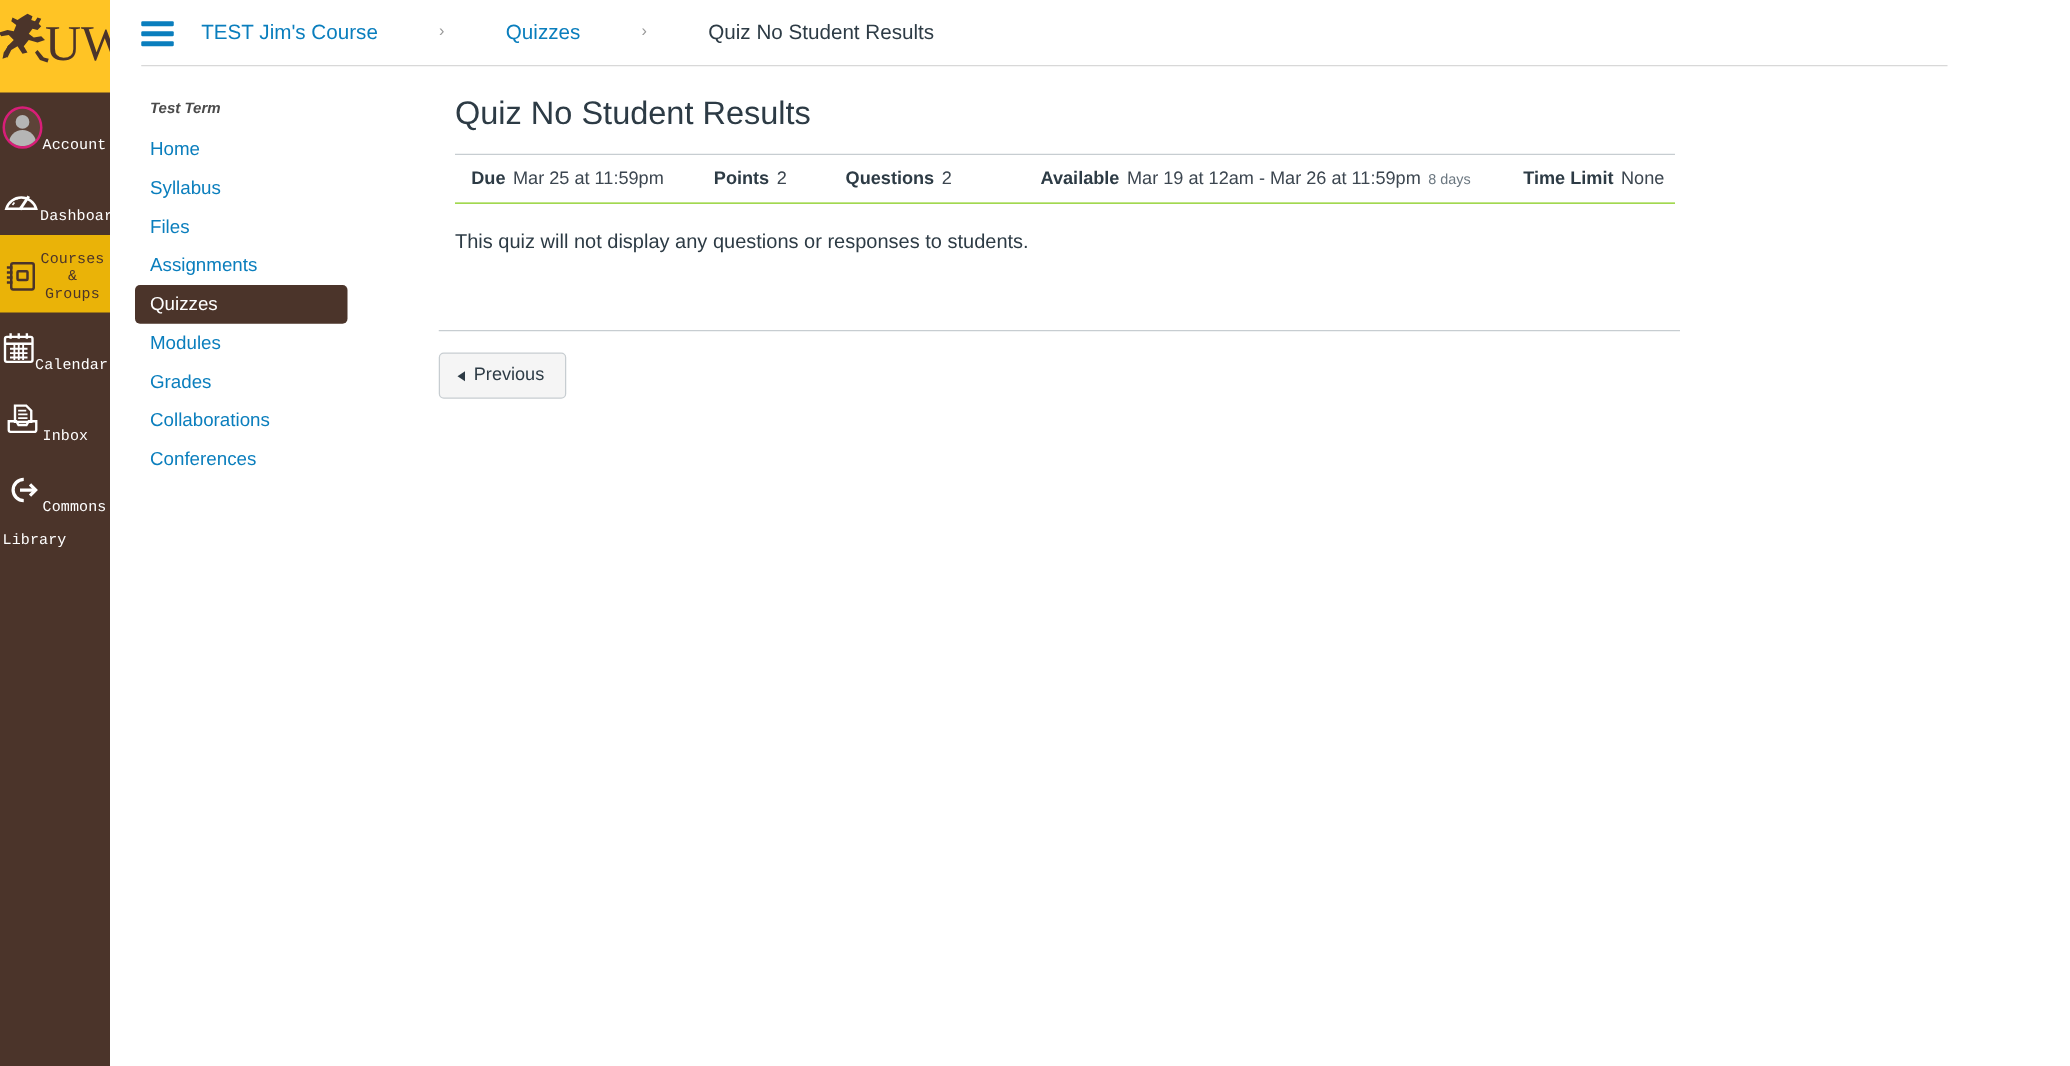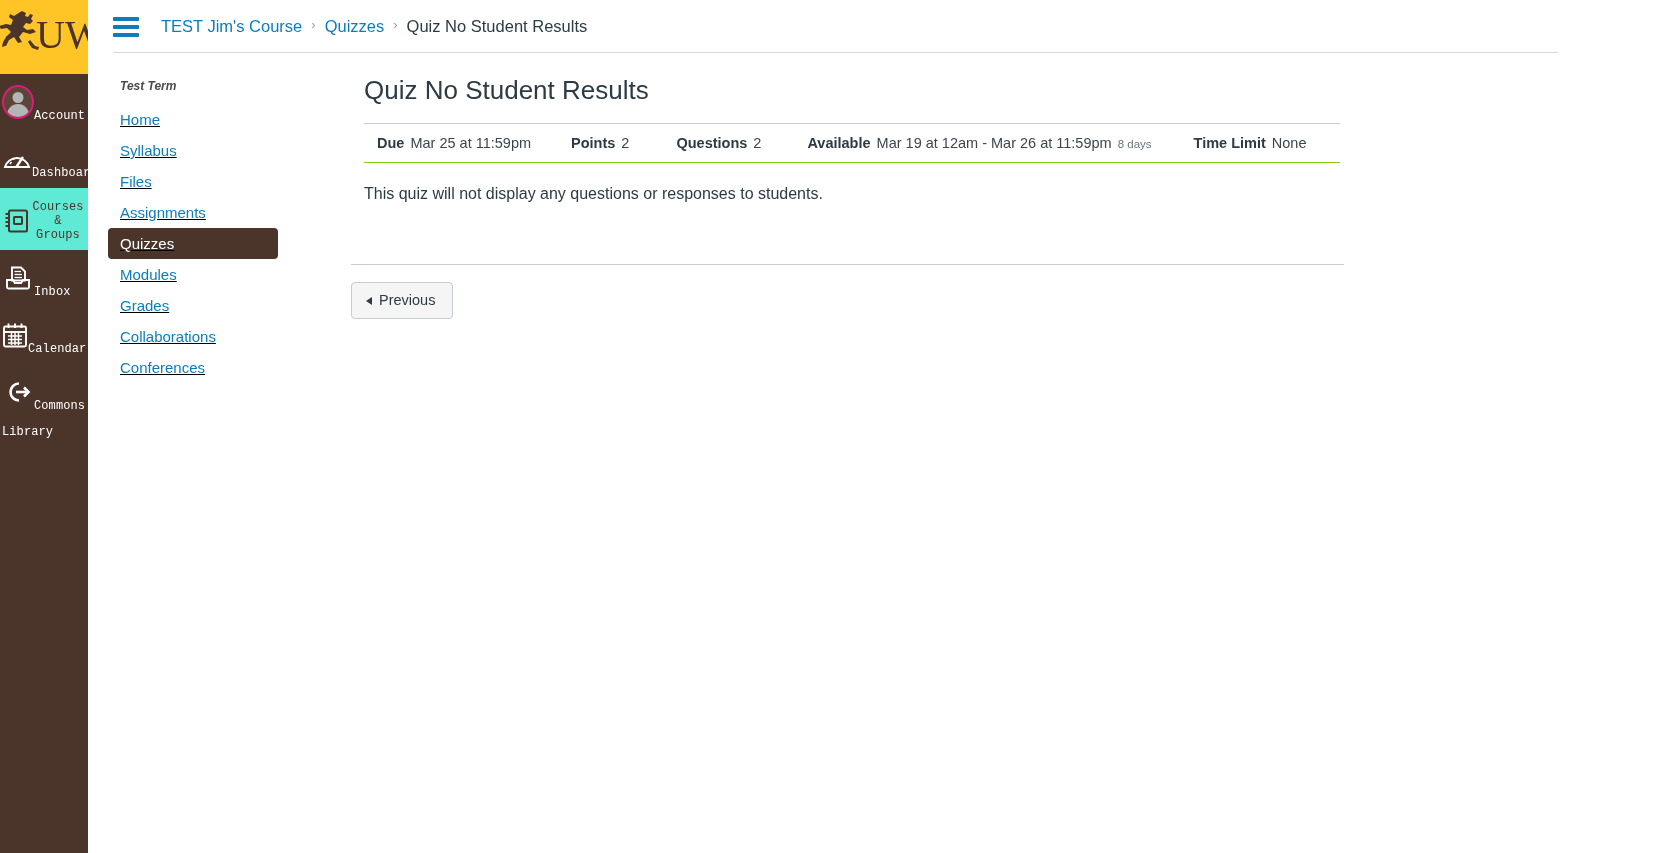--- a/index.html
+++ b/index.html
@@ -48,21 +48,21 @@
     display: flex; align-items: center; justify-content: center;
     margin-bottom: 5px;
   }
   .nav-item .nav-label {
     font-size: 12px;
     line-height: 14px;
     text-align: center;
     letter-spacing: 0.1px;
   }
   .nav-item.active {
-    background: #5eead4;
+    background: #eab308;
     color: #4b342a;
   }
   .nav-item.no-icon {
     padding-top: 4px;
   }
 
   .avatar-ring {
     width: 34px; height: 34px;
     border-radius: 50%;
     border: 2px solid #d81e78;
@@ -113,20 +113,21 @@
     display: block;
     height: 4px;
     width: 26px;
     background: #0a7ebd;
     border-radius: 1px;
   }
   .breadcrumb {
     display: flex;
     font-size: 16.5px;
     white-space: nowrap;
+    gap: 40px;
   }
   .bc-link {
     color: #0a7ebd;
     text-decoration: none;
     cursor: pointer;
   }
   .bc-sep {
     color: #9a9a9a;
     margin: 0 9px;
     font-size: 13px;
@@ -158,21 +159,21 @@
   }
   .term-label {
     font-style: italic;
     font-size: 12px;
     color: #4b4b4b;
     margin: 0 0 11px 12px;
     font-weight: bold;
   }
   .course-nav-list {
     list-style: none;
-    margin: 0; padding: 0; text-decoration: underline;
+    margin: 0; padding: 0;
   }
   .course-nav-list li { margin: 0; }
   .cn-link {
     display: block;
     padding: 7px 12px 7px 12px;
     font-size: 15px;
     color: #0a7ebd;
     text-decoration: none;
     border-radius: 4px;
     line-height: 17px;
@@ -223,21 +224,21 @@
     font-weight: normal;
   }
   .detail .sub {
     font-size: 11.5px;
     color: #6b7780;
     margin-left: 6px;
   }
   .d-due { margin-left: 7px; }
   .d-points { margin-left: 40px; }
   .d-questions { margin-left: 47px; }
-  .d-available { margin-left: 46px; }
+  .d-available { margin-left: 71px; }
   .d-timelimit { margin-left: 42px; }
 
   .instructions-head {
     font-size: 17.5px;
     font-weight: bold;
     color: #2d3b45;
     margin: 30px 0 0 13px;
     line-height: 20px;
   }
   .instructions-body {
@@ -329,33 +330,20 @@
         <svg width="28" height="28" viewBox="0 0 28 28" fill="none" stroke="#4b342a" stroke-width="2">
           <rect x="7" y="3.5" width="18" height="21" rx="1.5"></rect>
           <rect x="12" y="10" width="8" height="7" rx="0.8"></rect>
           <line x1="3.5" y1="7" x2="8" y2="7" stroke-width="2"></line>
           <line x1="3.5" y1="11" x2="8" y2="11" stroke-width="2"></line>
           <line x1="3.5" y1="15" x2="8" y2="15" stroke-width="2"></line>
           <line x1="3.5" y1="19" x2="8" y2="19" stroke-width="2"></line>
         </svg>
       </span>
       <span class="nav-label">Courses &amp; Groups</span>
-    </a>
-
-    <a class="nav-item" href="#">
-      <span class="nav-icon">
-        <svg width="28" height="26" viewBox="0 0 28 26" fill="none" stroke="#ffffff" stroke-width="1.9">
-          <path d="M8 2.5 h9 l4 4 v9 h-13 z"></path>
-          <line x1="10.5" y1="6.5" x2="17" y2="6.5" stroke-width="1.3"></line>
-          <line x1="10.5" y1="9.5" x2="18" y2="9.5" stroke-width="1.3"></line>
-          <line x1="10.5" y1="12.5" x2="18" y2="12.5" stroke-width="1.3"></line>
-          <path d="M3 15 h6 l1.8 3 h6.4 l1.8 -3 h6 v7 a1.5 1.5 0 0 1 -1.5 1.5 h-19 a1.5 1.5 0 0 1 -1.5 -1.5 z"></path>
-        </svg>
-      </span>
-      <span class="nav-label">Inbox</span>
     </a>
 
     <a class="nav-item" href="#">
       <span class="nav-icon">
         <svg width="26" height="27" viewBox="0 0 26 27" fill="none" stroke="#ffffff" stroke-width="1.9">
           <rect x="2" y="4.5" width="22" height="20" rx="1.5"></rect>
           <line x1="2" y1="10" x2="24" y2="10"></line>
           <line x1="6.5" y1="1.5" x2="6.5" y2="6"></line>
           <line x1="13" y1="1.5" x2="13" y2="6"></line>
           <line x1="19.5" y1="1.5" x2="19.5" y2="6"></line>
@@ -367,20 +355,33 @@
             <line x1="13" y1="11" x2="13" y2="23"></line>
             <line x1="16.5" y1="11" x2="16.5" y2="23"></line>
           </g>
         </svg>
       </span>
       <span class="nav-label">Calendar</span>
     </a>
 
     <a class="nav-item" href="#">
       <span class="nav-icon">
+        <svg width="28" height="26" viewBox="0 0 28 26" fill="none" stroke="#ffffff" stroke-width="1.9">
+          <path d="M8 2.5 h9 l4 4 v9 h-13 z"></path>
+          <line x1="10.5" y1="6.5" x2="17" y2="6.5" stroke-width="1.3"></line>
+          <line x1="10.5" y1="9.5" x2="18" y2="9.5" stroke-width="1.3"></line>
+          <line x1="10.5" y1="12.5" x2="18" y2="12.5" stroke-width="1.3"></line>
+          <path d="M3 15 h6 l1.8 3 h6.4 l1.8 -3 h6 v7 a1.5 1.5 0 0 1 -1.5 1.5 h-19 a1.5 1.5 0 0 1 -1.5 -1.5 z"></path>
+        </svg>
+      </span>
+      <span class="nav-label">Inbox</span>
+    </a>
+
+    <a class="nav-item" href="#">
+      <span class="nav-icon">
         <svg width="28" height="26" viewBox="0 0 28 26" fill="none" stroke="#ffffff" stroke-width="2.6">
           <path d="M15 4.5 A8.5 8.5 0 1 0 15 21.5" fill="none"></path>
           <line x1="12" y1="13" x2="24" y2="13"></line>
           <path d="M20 8.5 L24.5 13 L20 17.5" fill="none"></path>
         </svg>
       </span>
       <span class="nav-label">Commons</span>
     </a>
 
     <a class="nav-item no-icon" href="#">

